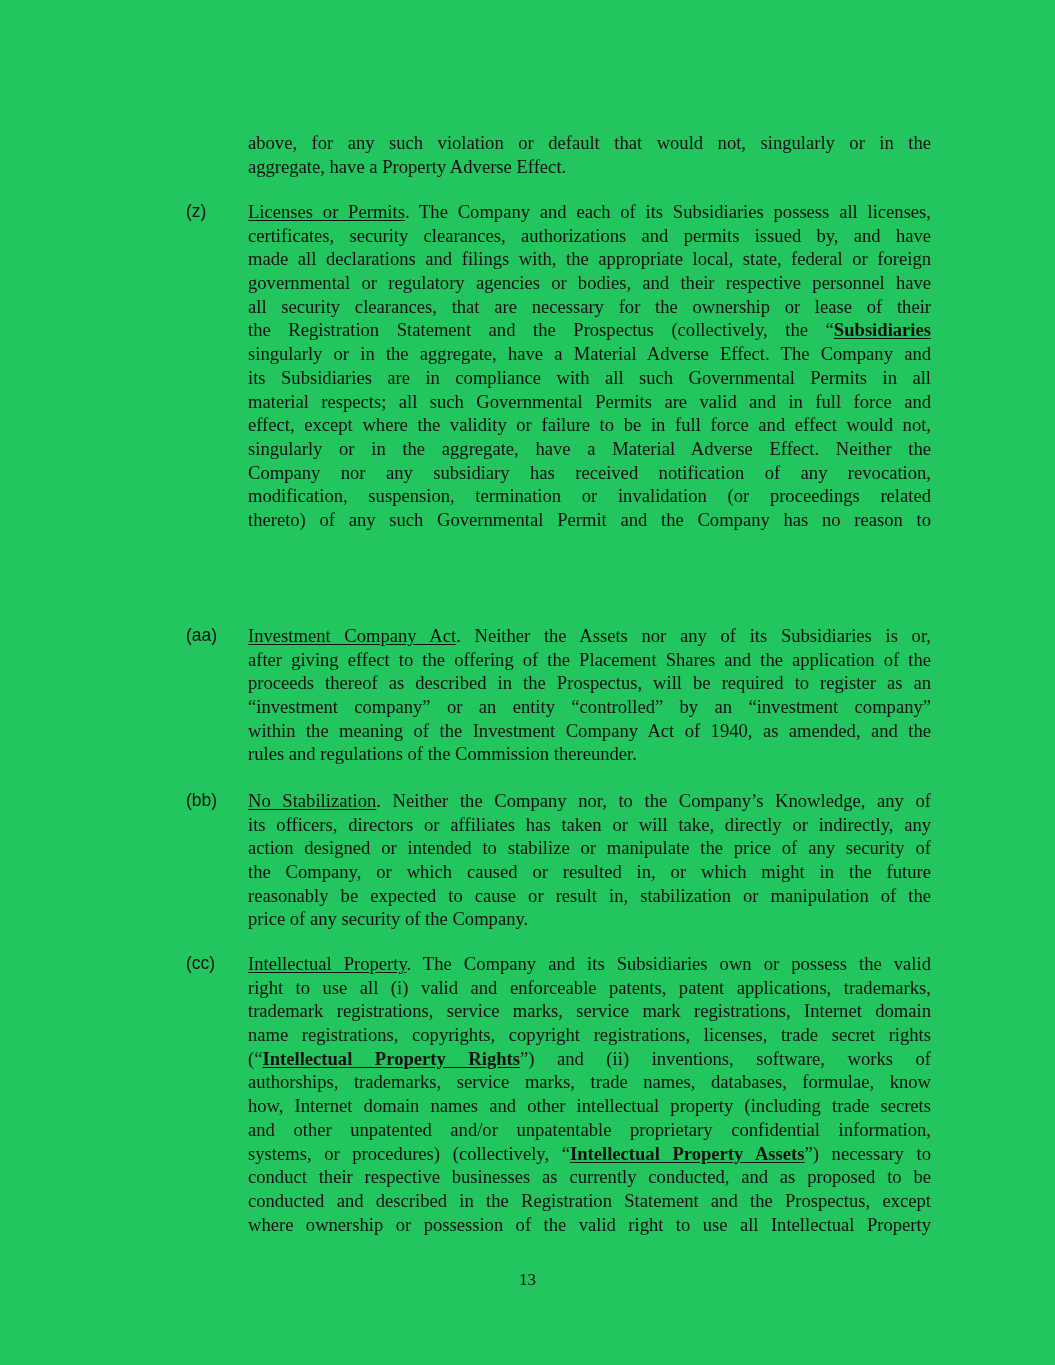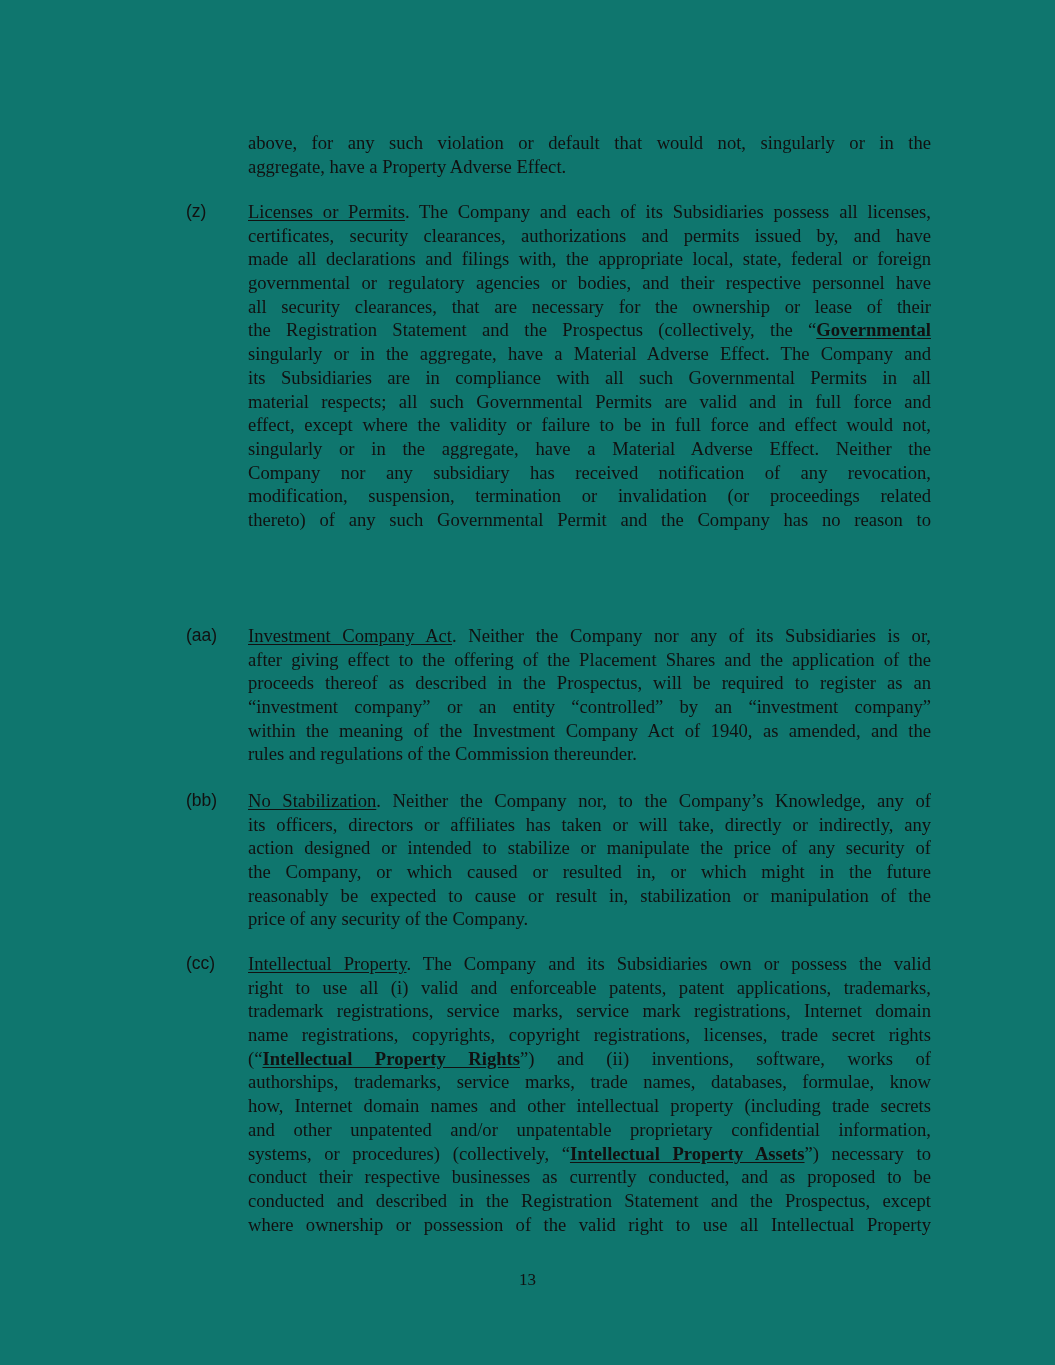--- a/index.html
+++ b/index.html
@@ -1,17 +1,17 @@
 <!DOCTYPE html>
 <html><head>
 <meta charset="utf-8">
 <style>
   html, body { margin: 0; padding: 0; background: #ffffff; }
   body { width: 1055px; height: 1365px; position: relative; overflow: hidden; }
-  .page { position: absolute; left: 0; top: 0; width: 1055px; height: 1365px; background: #0f766e; color: #111; }
+  .page { position: absolute; left: 0; top: 0; width: 1055px; height: 1365px; background: #22c55e; color: #111; }
   .para { position: absolute; left: 248px; width: 683px; font-family: "Liberation Serif", serif; font-size: 18.6px; line-height: 23.7px; }
   .line { display: block; white-space: nowrap; text-align: justify; text-align-last: justify; height: 23.7px; }
   .line.last { text-align-last: left; }
   .label { position: absolute; left: 186px; font-family: "Liberation Sans", sans-serif; font-size: 17.5px; line-height: 23.7px; color: #111; }
   .u { text-decoration: underline; text-underline-offset: 2px; }
   .bu { font-weight: bold; text-decoration: underline; text-underline-offset: 2px; }
   .pagenum { position: absolute; left: 0; width: 1055px; top: 1270px; text-align: center; font-family: "Liberation Serif", serif; font-size: 17px; }
 </style>
 </head>
 <body>
@@ -23,34 +23,34 @@
     <span class="line last">aggregate, have a Property Adverse Effect.</span>
   </div>
 
   <span class="label" style="top:200px">(z)</span>
   <div class="para" style="top:200px">
     <span class="line"><span class="u">Licenses or Permits</span><span>.  The Company and each of its Subsidiaries possess all licenses,</span></span>
     <span class="line">certificates, security clearances, authorizations and permits issued by, and have</span>
     <span class="line">made all declarations and filings with, the appropriate local, state, federal or foreign</span>
     <span class="line">governmental or regulatory agencies or bodies, and their respective personnel have</span>
     <span class="line">all security clearances, that are necessary for the ownership or lease of their</span>
-    <span class="line"><span>the Registration Statement and the Prospectus (collectively, the “</span><span class="bu">Governmental</span></span>
+    <span class="line"><span>the Registration Statement and the Prospectus (collectively, the “</span><span class="bu">Subsidiaries</span></span>
     <span class="line">singularly or in the aggregate, have a Material Adverse Effect.  The Company and</span>
     <span class="line">its Subsidiaries are in compliance with all such Governmental Permits in all</span>
     <span class="line">material respects; all such Governmental Permits are valid and in full force and</span>
     <span class="line">effect, except where the validity or failure to be in full force and effect would not,</span>
     <span class="line">singularly or in the aggregate, have a Material Adverse Effect.  Neither the</span>
     <span class="line">Company nor any subsidiary has received notification of any revocation,</span>
     <span class="line">modification, suspension, termination or invalidation (or proceedings related</span>
     <span class="line">thereto) of any such Governmental Permit and the Company has no reason to</span>
   </div>
 
   <span class="label" style="top:624px">(aa)</span>
   <div class="para" style="top:624px">
-    <span class="line"><span class="u">Investment Company Act</span><span>.  Neither the Company nor any of its Subsidiaries is or,</span></span>
+    <span class="line"><span class="u">Investment Company Act</span><span>.  Neither the Assets nor any of its Subsidiaries is or,</span></span>
     <span class="line">after giving effect to the offering of the Placement Shares and the application of the</span>
     <span class="line">proceeds thereof as described in the Prospectus, will be required to register as an</span>
     <span class="line">“investment company” or an entity “controlled” by an “investment company”</span>
     <span class="line">within the meaning of the Investment Company Act of 1940, as amended, and the</span>
     <span class="line last">rules and regulations of the Commission thereunder.</span>
   </div>
 
   <span class="label" style="top:789px">(bb)</span>
   <div class="para" style="top:789px">
     <span class="line"><span class="u">No Stabilization</span><span>.  Neither the Company nor, to the Company’s Knowledge, any of</span></span>

